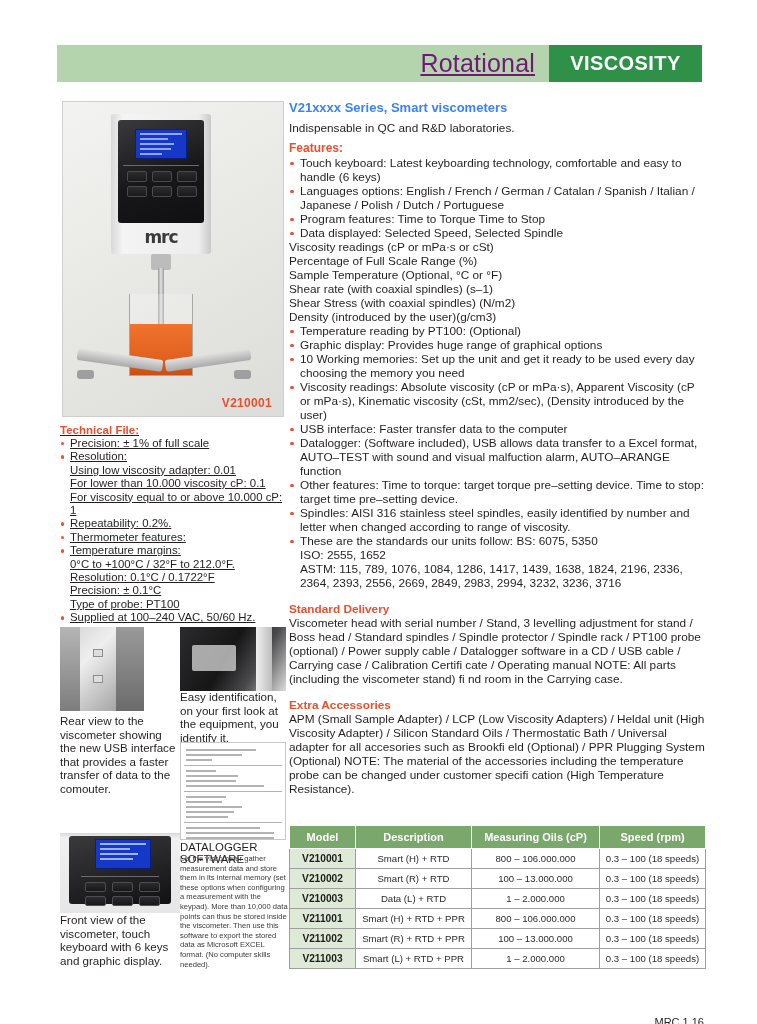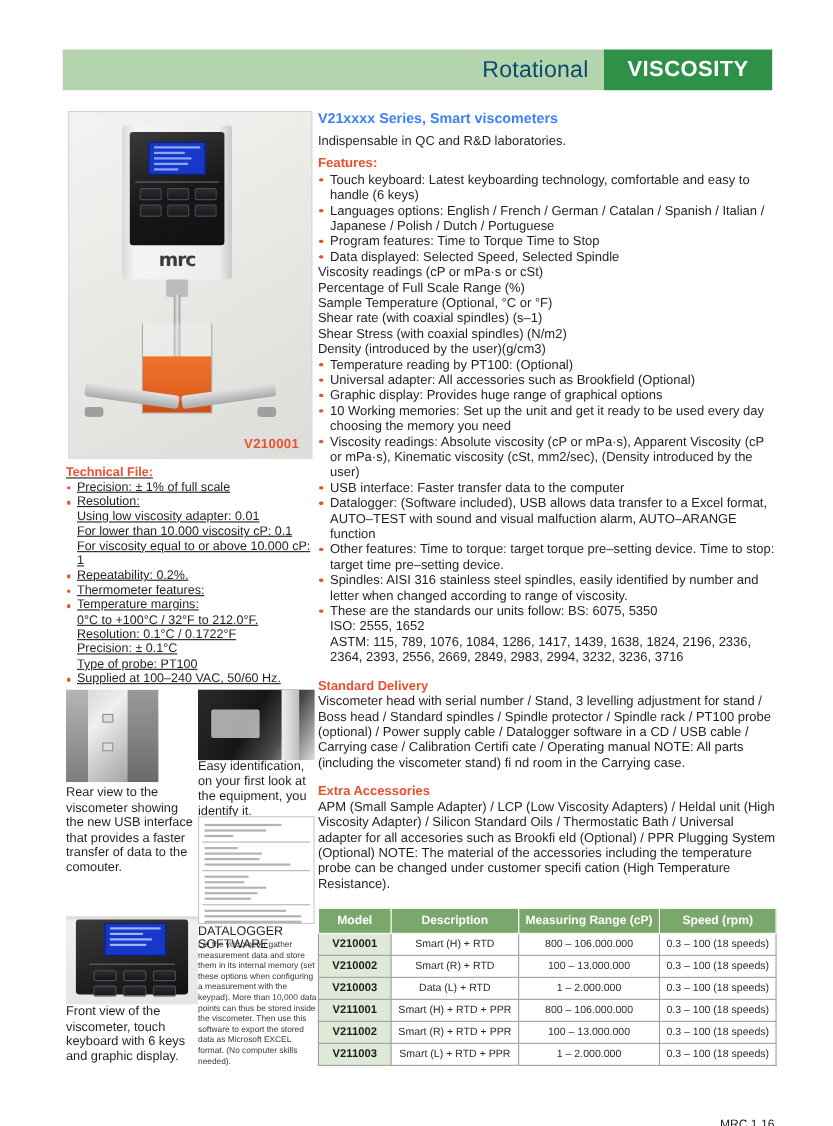--- a/index.html
+++ b/index.html
@@ -12,21 +12,21 @@
     -webkit-font-smoothing:antialiased;
   }
   .page { position:absolute; left:0; top:0; width:757px; height:1024px; }
 
   
   .header { position:absolute; left:57px; top:45px; width:645px; height:37px; display:flex; }
   .header-left {
     flex:1; background:#b3d4ac; display:flex; align-items:center; justify-content:flex-end;
     padding-right:14px;
   }
-  .header-left span { color:#0c4a6e; font-size:21px; letter-spacing:.2px; }
+  .header-left span { color:#701a75; font-size:25px; letter-spacing:.2px;text-decoration:underline; }
   .header-right {
     width:153px; background:#2e9147; display:flex; align-items:center; justify-content:center;
   }
   .header-right span { color:#ffffff; font-size:20px; font-weight:bold; letter-spacing:.4px; }
 
   
   .hero {
     position:absolute; left:62px; top:101px; width:222px; height:316px;
     border:1px solid #cfcfcf;
     background:linear-gradient(150deg,#f3f3f1 0%,#e9e9e6 45%,#dcdcd8 100%);
@@ -327,21 +327,20 @@
         <li class="">Languages options: English / French / German / Catalan / Spanish / Italian / Japanese / Polish / Dutch / Portuguese</li>
         <li class="">Program features: Time to Torque Time to Stop</li>
         <li class="">Data displayed: Selected Speed,  Selected Spindle</li>
         <li class="nb">Viscosity readings (cP or mPa·s or cSt)</li>
         <li class="nb">Percentage of Full Scale Range (%)</li>
         <li class="nb">Sample Temperature (Optional, °C or °F)</li>
         <li class="nb">Shear rate (with coaxial spindles) (s–1)</li>
         <li class="nb">Shear Stress (with coaxial spindles) (N/m2)</li>
         <li class="nb">Density (introduced by the user)(g/cm3)</li>
         <li class="">Temperature reading by PT100: (Optional)</li>
-        <li class="">Universal adapter: All accessories such as Brookfield (Optional)</li>
         <li class="">Graphic display: Provides huge range of graphical options</li>
         <li class="">10 Working memories: Set up the unit and get it ready to be used every day choosing the memory you need</li>
         <li class="">Viscosity readings: Absolute viscosity (cP or mPa·s),  Apparent Viscosity (cP or mPa·s),  Kinematic viscosity (cSt, mm2/sec),  (Density introduced by the user)</li>
         <li class="">USB interface: Faster transfer data to the computer</li>
         <li class="">Datalogger: (Software included),  USB allows data transfer to a Excel format,  AUTO–TEST with sound and visual malfuction alarm, AUTO–ARANGE function</li>
         <li class="">Other features: Time to torque: target torque pre–setting device. Time to stop: target time pre–setting device.</li>
         <li class="">Spindles: AISI 316 stainless steel spindles, easily identified by number and letter when changed according to range of viscosity.</li>
         <li class="">These are the standards our units follow: BS: 6075, 5350</li>
         <li class="sub">ISO: 2555, 1652</li>
         <li class="sub">ASTM: 115, 789, 1076, 1084, 1286, 1417, 1439, 1638, 1824, 2196, 2336, 2364, 2393, 2556, 2669, 2849, 2983, 2994, 3232, 3236, 3716</li>
@@ -359,21 +358,21 @@
       <colgroup>
           <col class="c1">
           <col class="c2">
           <col class="c3">
           <col class="c4">
         </colgroup>
       <thead>
           <tr id="tbl-head">
             <th>Model</th>
             <th>Description</th>
-            <th>Measuring Range (cP)</th>
+            <th>Measuring Oils (cP)</th>
             <th>Speed (rpm)</th>
           </tr>
         </thead>
       <tbody id="tbl-body">
           <tr>
             <td class="model">V210001</td>
             <td>Smart (H) + RTD</td>
             <td>800 – 106.000.000</td>
             <td>0.3 – 100 (18 speeds)</td>
           </tr>

